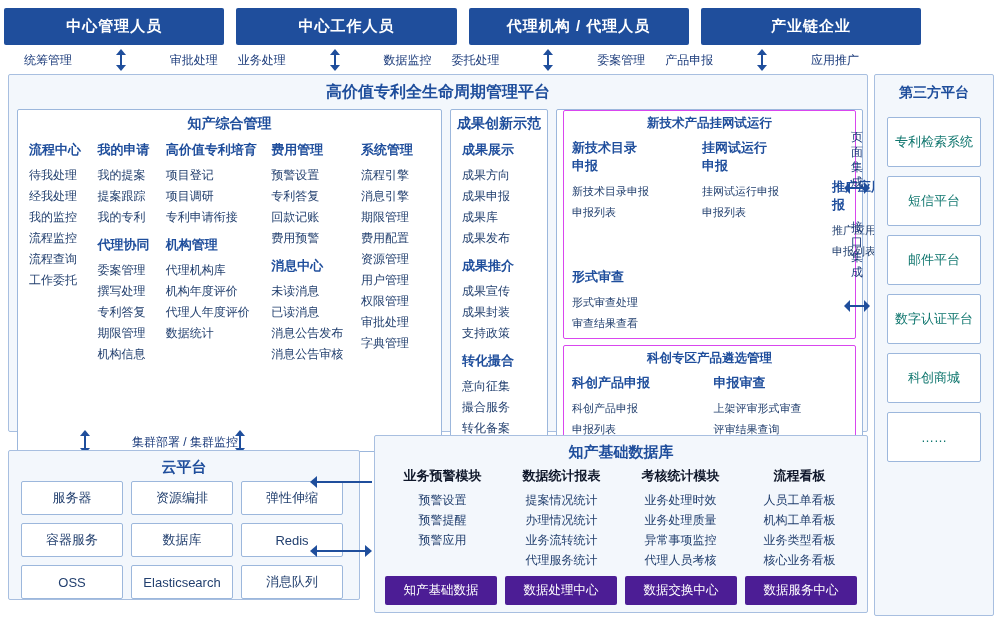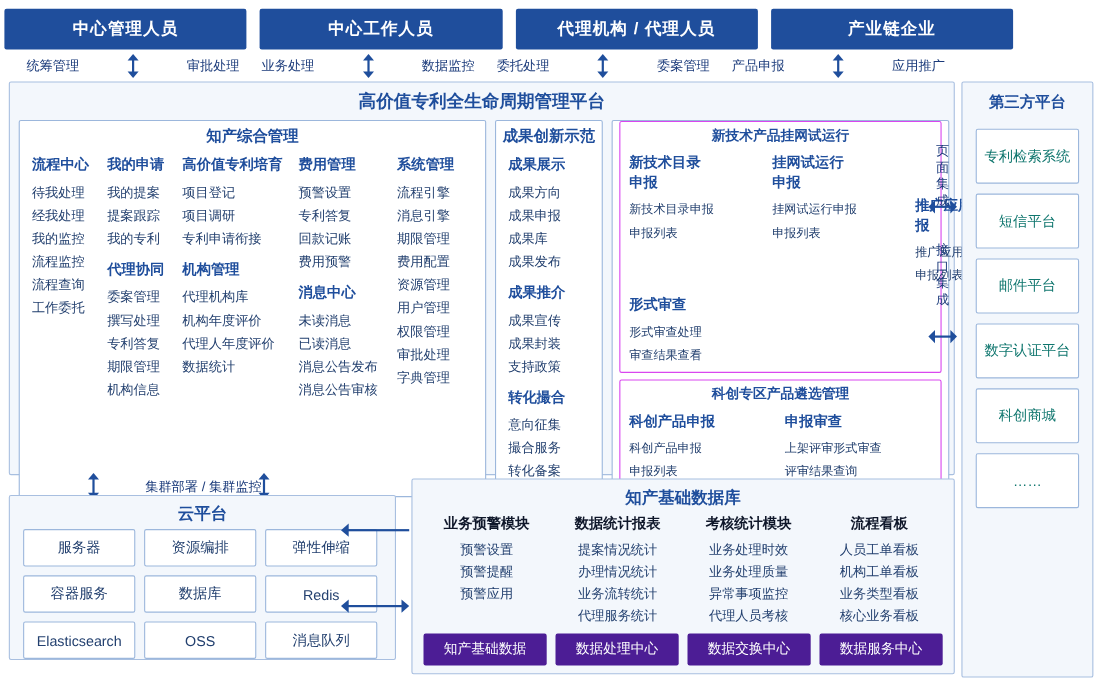--- a/index.html
+++ b/index.html
@@ -378,22 +378,22 @@
 
   <div class="cloud">
     <div class="cloud-title">云平台</div>
     <div class="cloud-grid">
       <div class="cloud-cell">服务器</div>
       <div class="cloud-cell">资源编排</div>
       <div class="cloud-cell">弹性伸缩</div>
       <div class="cloud-cell">容器服务</div>
       <div class="cloud-cell">数据库</div>
       <div class="cloud-cell">Redis</div>
+      <div class="cloud-cell">OSS</div>
       <div class="cloud-cell">Elasticsearch</div>
-      <div class="cloud-cell">OSS</div>
       <div class="cloud-cell">消息队列</div>
     </div>
   </div>
 
   <div class="db-arrow-l">
       <i class="ar"></i>
     </div>
   <div class="db-arrow-l2">
       <i class="ar-l"></i>
       <i class="ar-r"></i>

